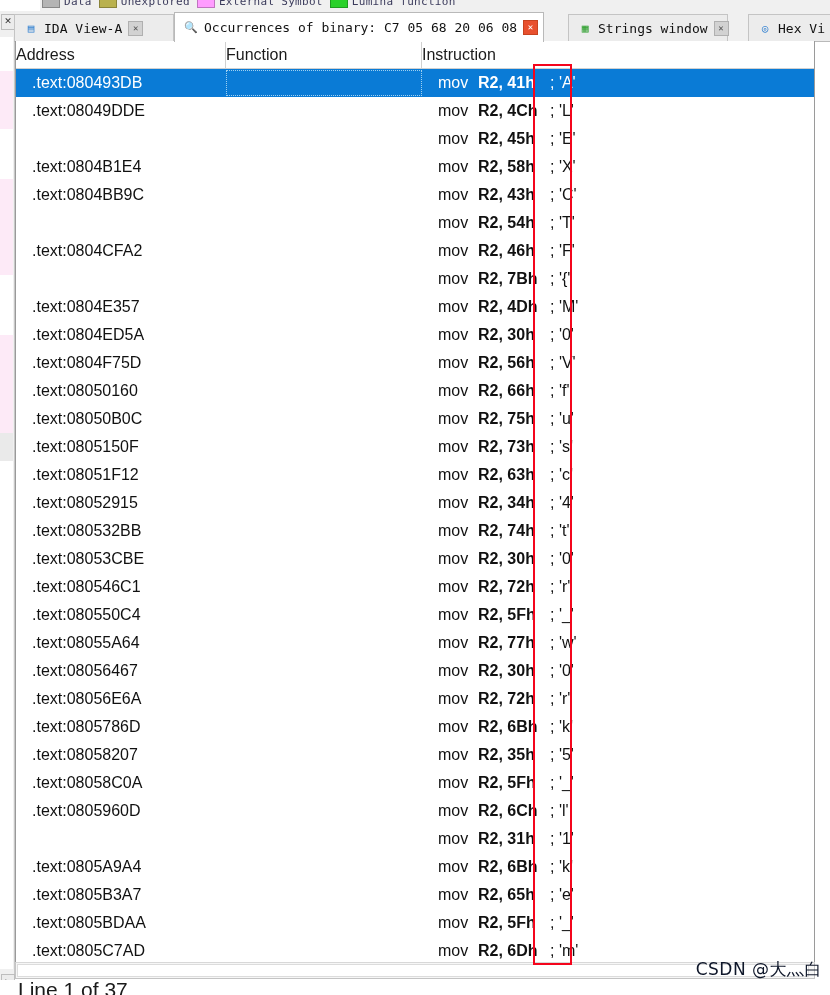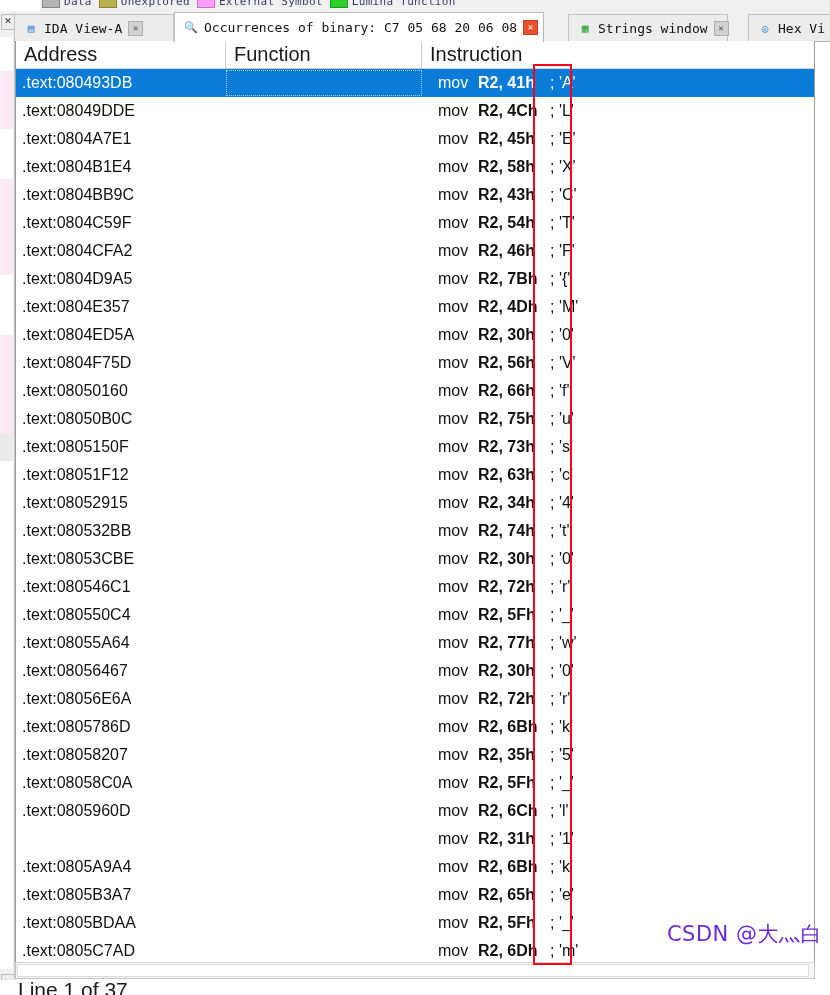--- a/index.html
+++ b/index.html
@@ -98,41 +98,41 @@
     overflow:hidden;
   }
   #col-header{
     position:relative;height:27px;
     background:#ffffff;
     border-bottom:1px solid #d0d0d0;
   }
   .col-head{
     position:absolute;top:0;height:27px;
     display:flex;align-items:center;
-    font-size:20px;color:#1a1a1a;
+    font-size:16px;color:#1a1a1a;
     border-right:1px solid #d0d0d0;
-    padding-left:8px;box-sizing:border-box;
+    box-sizing:border-box;
   }
   #ch-address{left:0;width:210px;}
   #ch-function{left:210px;width:196px;}
   #ch-instruction{left:406px;width:393px;border-right:none;}
 
   #rows{position:relative;}
   .row{
     position:relative;height:28px;
     display:flex;align-items:center;
     font-size:16px;color:#111;
   }
   .row.selected{background:#0a7bd6;color:#ffffff;}
   .row.selected .cell-function{
     border:1px dotted #9fd0f0;
     box-sizing:border-box;height:26px;
   }
   .cell-address{
-    position:absolute;left:0;width:210px;padding-left:6px;
+    position:absolute;left:0;width:210px;padding-left:16px;
     box-sizing:border-box;white-space:nowrap;
   }
   .cell-function{
     position:absolute;left:210px;width:196px;padding-left:8px;
     box-sizing:border-box;white-space:nowrap;
     display:flex;align-items:center;
   }
   .cell-mnemonic{
     position:absolute;left:422px;width:58px;
     box-sizing:border-box;white-space:nowrap;
@@ -172,22 +172,22 @@
     background:#ffffff;
     overflow:hidden;
   }
   #status-text{
     position:absolute;left:18px;top:-2px;
     font-size:21px;color:#1a1a1a;white-space:nowrap;
   }
 
   
   #watermark{
-    position:absolute;right:8px;top:920px;
-    font-size:21px;color:#6d28d9;
+    position:absolute;right:8px;top:958px;
+    font-size:17px;color:#0f172a;
     white-space:nowrap;letter-spacing:.5px;
     font-family:"DejaVu Sans",sans-serif;
   }
 </style>
 </head>
 <body>
 
 <div id="legend-strip">
   <div class="legend-inner" id="legend-inner">
       <div class="legend-entry">
@@ -261,56 +261,53 @@
         <div class="cell-comment">; 'A'</div>
       </div>
       <div class="row">
         <div class="cell-address">.text:08049DDE</div>
         <div class="cell-function"></div>
         <div class="cell-mnemonic">mov</div>
         <div class="cell-operand">R2, 4Ch</div>
         <div class="cell-comment">; 'L'</div>
       </div>
       <div class="row">
-        <div class="cell-address">.text:0804A7E1</div>
         <div class="cell-function"></div>
         <div class="cell-mnemonic">mov</div>
         <div class="cell-operand">R2, 45h</div>
         <div class="cell-comment">; 'E'</div>
       </div>
       <div class="row">
         <div class="cell-address">.text:0804B1E4</div>
         <div class="cell-function"></div>
         <div class="cell-mnemonic">mov</div>
         <div class="cell-operand">R2, 58h</div>
         <div class="cell-comment">; 'X'</div>
       </div>
       <div class="row">
         <div class="cell-address">.text:0804BB9C</div>
         <div class="cell-function"></div>
         <div class="cell-mnemonic">mov</div>
         <div class="cell-operand">R2, 43h</div>
         <div class="cell-comment">; 'C'</div>
       </div>
       <div class="row">
-        <div class="cell-address">.text:0804C59F</div>
         <div class="cell-function"></div>
         <div class="cell-mnemonic">mov</div>
         <div class="cell-operand">R2, 54h</div>
         <div class="cell-comment">; 'T'</div>
       </div>
       <div class="row">
         <div class="cell-address">.text:0804CFA2</div>
         <div class="cell-function"></div>
         <div class="cell-mnemonic">mov</div>
         <div class="cell-operand">R2, 46h</div>
         <div class="cell-comment">; 'F'</div>
       </div>
       <div class="row">
-        <div class="cell-address">.text:0804D9A5</div>
         <div class="cell-function"></div>
         <div class="cell-mnemonic">mov</div>
         <div class="cell-operand">R2, 7Bh</div>
         <div class="cell-comment">; '{'</div>
       </div>
       <div class="row">
         <div class="cell-address">.text:0804E357</div>
         <div class="cell-function"></div>
         <div class="cell-mnemonic">mov</div>
         <div class="cell-operand">R2, 4Dh</div>

